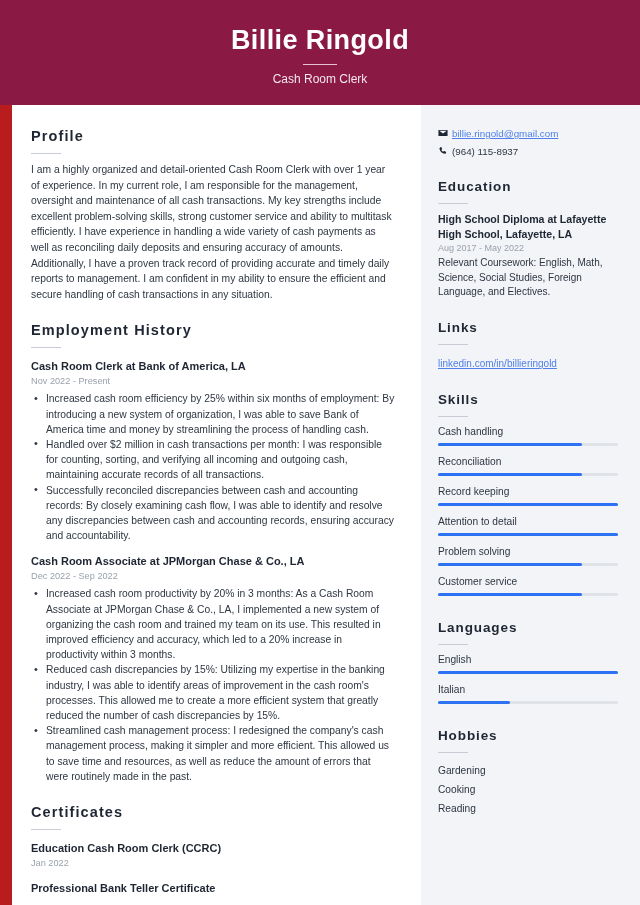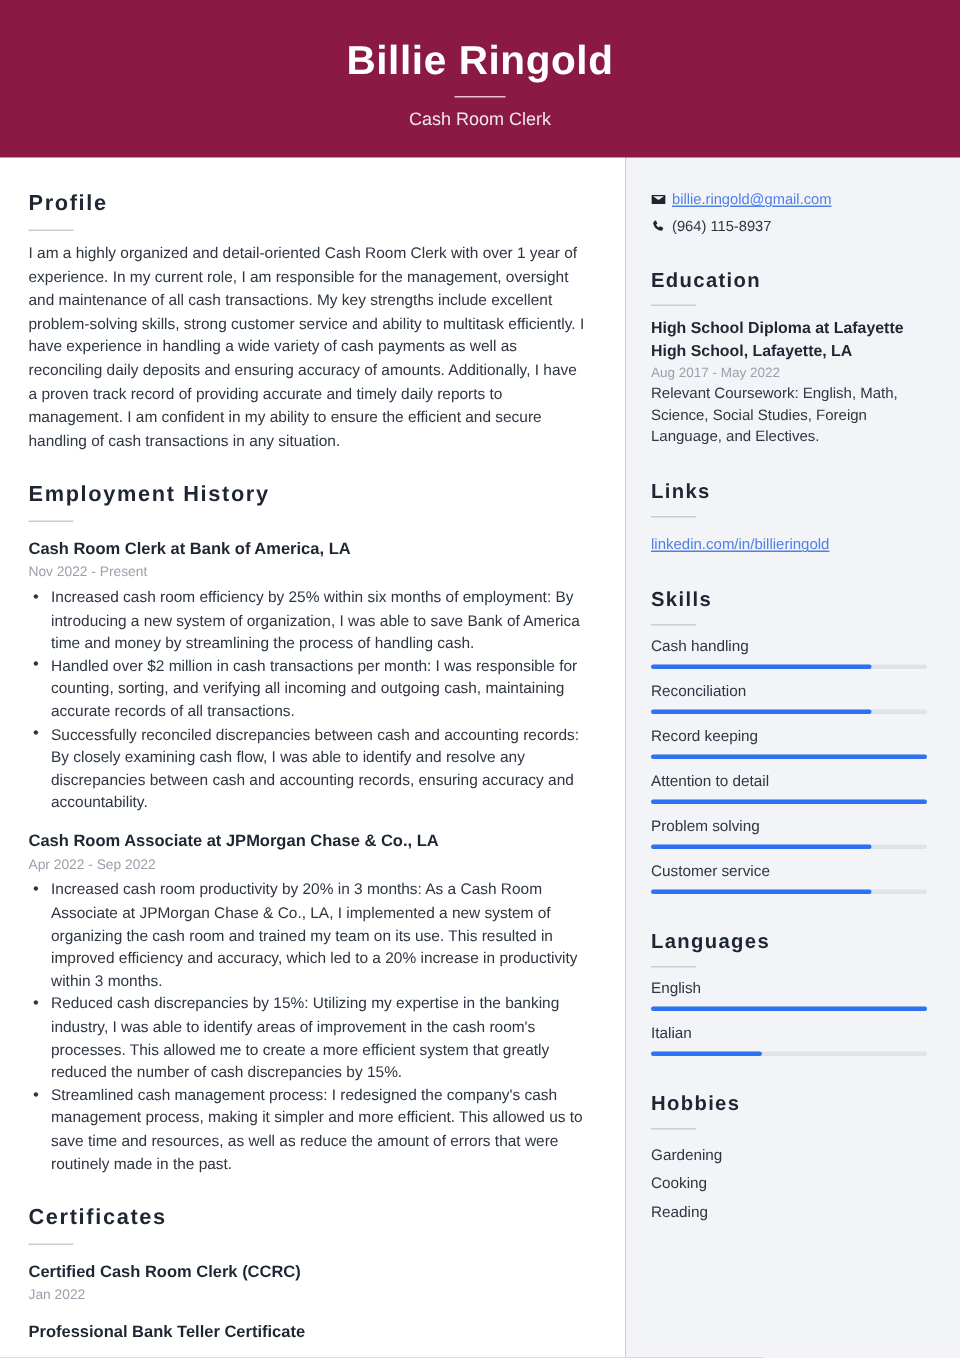--- a/index.html
+++ b/index.html
@@ -36,21 +36,21 @@
     background: #e6c3d2;
     margin: 7px 0 6px 0;
   }
   .header-title {
     color: #f4e6ec;
     font-size: 12px;
     line-height: 16px;
   }
 
   
-  .body-wrap { display: flex; width: 100%; height: 800px; align-items: stretch; }
+  .body-wrap { display: flex; width: 100%; height: 800px; align-items: stretch; padding-left: 12px; }
   .main-col {
     width: 417px;
     background: #ffffff;
     padding: 22px 26px 0 19px;
   }
   .side-col {
     width: 223px;
     background: #f2f4f7;
     padding: 22px 22px 0 17px;
   }
@@ -221,37 +221,37 @@
           <div class="entry-date">Nov 2022 - Present</div>
           <ul class="bullets">
             <li>Increased cash room efficiency by 25% within six months of employment: By introducing a new system of organization, I was able to save Bank of America time and money by streamlining the process of handling cash.</li>
             <li>Handled over $2 million in cash transactions per month: I was responsible for counting, sorting, and verifying all incoming and outgoing cash, maintaining accurate records of all transactions.</li>
             <li>Successfully reconciled discrepancies between cash and accounting records: By closely examining cash flow, I was able to identify and resolve any discrepancies between cash and accounting records, ensuring accuracy and accountability.</li>
           </ul>
         </div>
 
         <div class="entry">
           <div class="entry-title">Cash Room Associate at JPMorgan Chase &amp; Co., LA</div>
-          <div class="entry-date">Apr 2022 - Sep 2022</div>
+          <div class="entry-date">Dec 2022 - Sep 2022</div>
           <ul class="bullets">
             <li>Increased cash room productivity by 20% in 3 months: As a Cash Room Associate at JPMorgan Chase &amp; Co., LA, I implemented a new system of organizing the cash room and trained my team on its use. This resulted in improved efficiency and accuracy, which led to a 20% increase in productivity within 3 months.</li>
             <li>Reduced cash discrepancies by 15%: Utilizing my expertise in the banking industry, I was able to identify areas of improvement in the cash room's processes. This allowed me to create a more efficient system that greatly reduced the number of cash discrepancies by 15%.</li>
             <li>Streamlined cash management process: I redesigned the company's cash management process, making it simpler and more efficient. This allowed us to save time and resources, as well as reduce the amount of errors that were routinely made in the past.</li>
           </ul>
         </div>
       </div>
 
       <div class="block-gap"></div>
 
       <div>
         <div class="sec-head">Certificates</div>
         <div class="sec-rule"></div>
 
         <div class="entry">
-          <div class="entry-title">Certified Cash Room Clerk (CCRC)</div>
+          <div class="entry-title">Education Cash Room Clerk (CCRC)</div>
           <div class="entry-date">Jan 2022</div>
         </div>
 
         <div class="entry">
           <div class="entry-title">Professional Bank Teller Certificate</div>
         </div>
       </div>
 
     </div>
 

